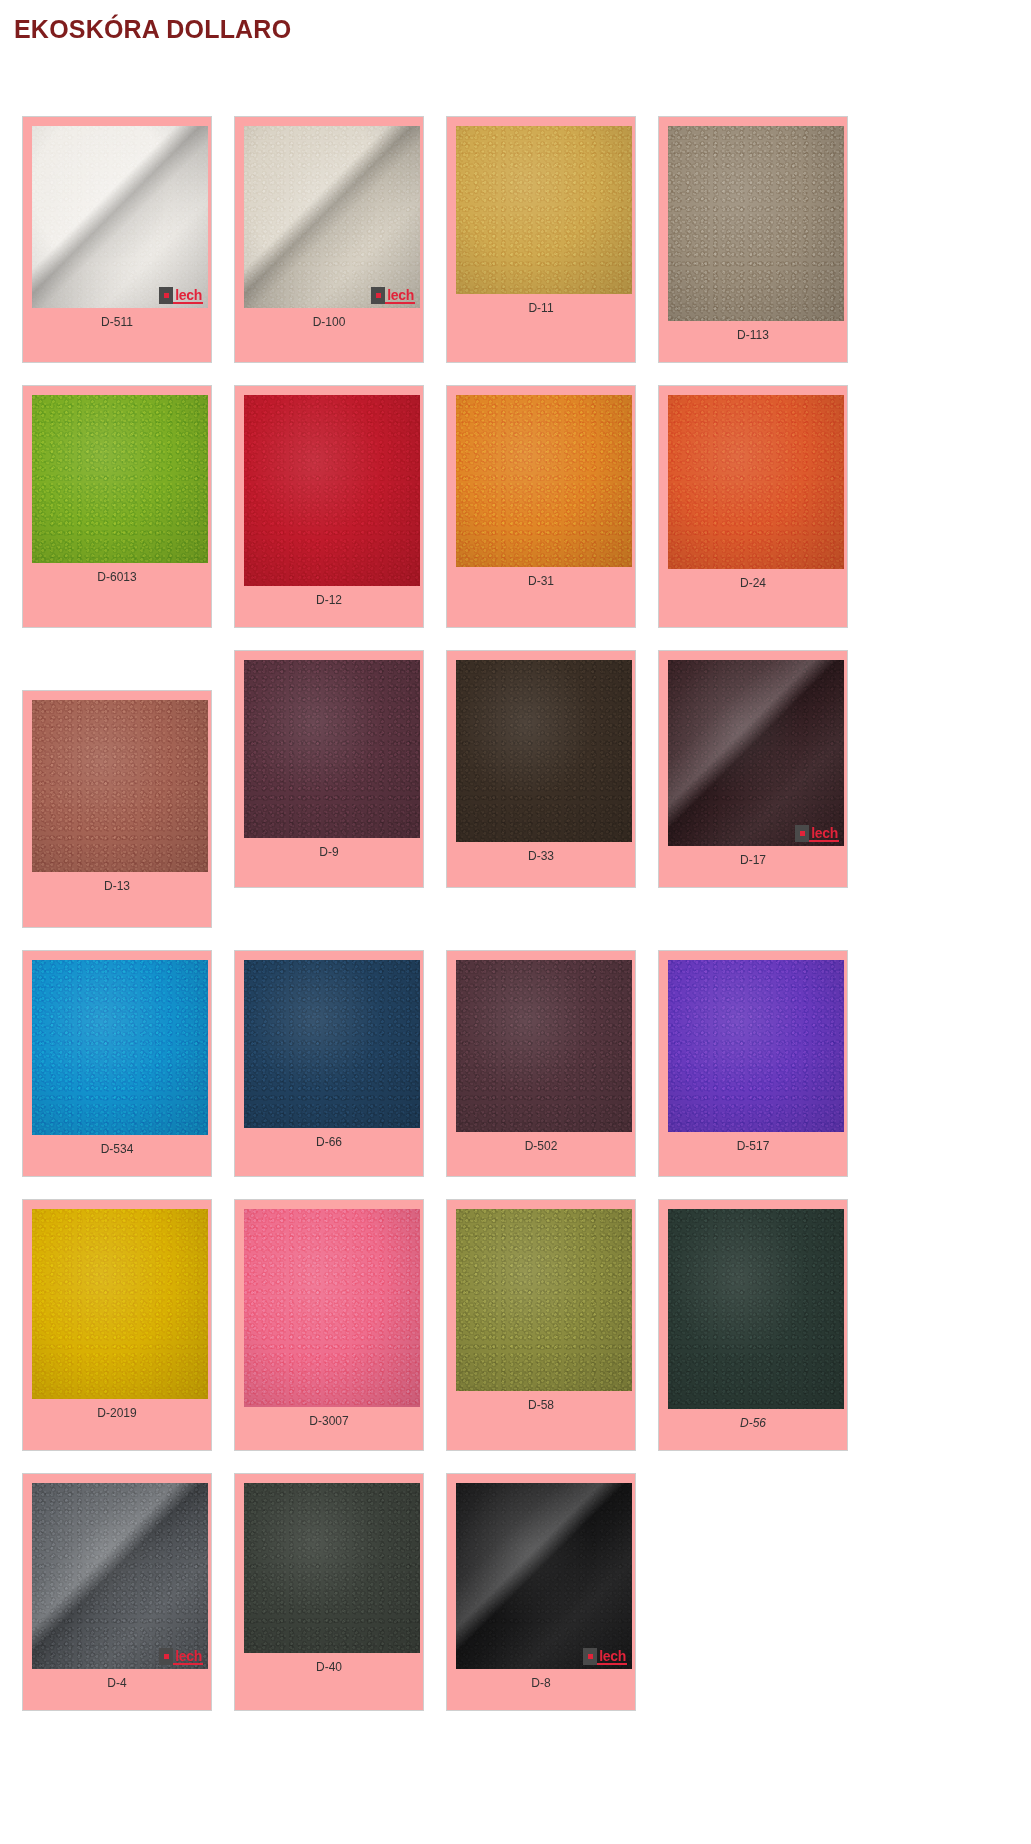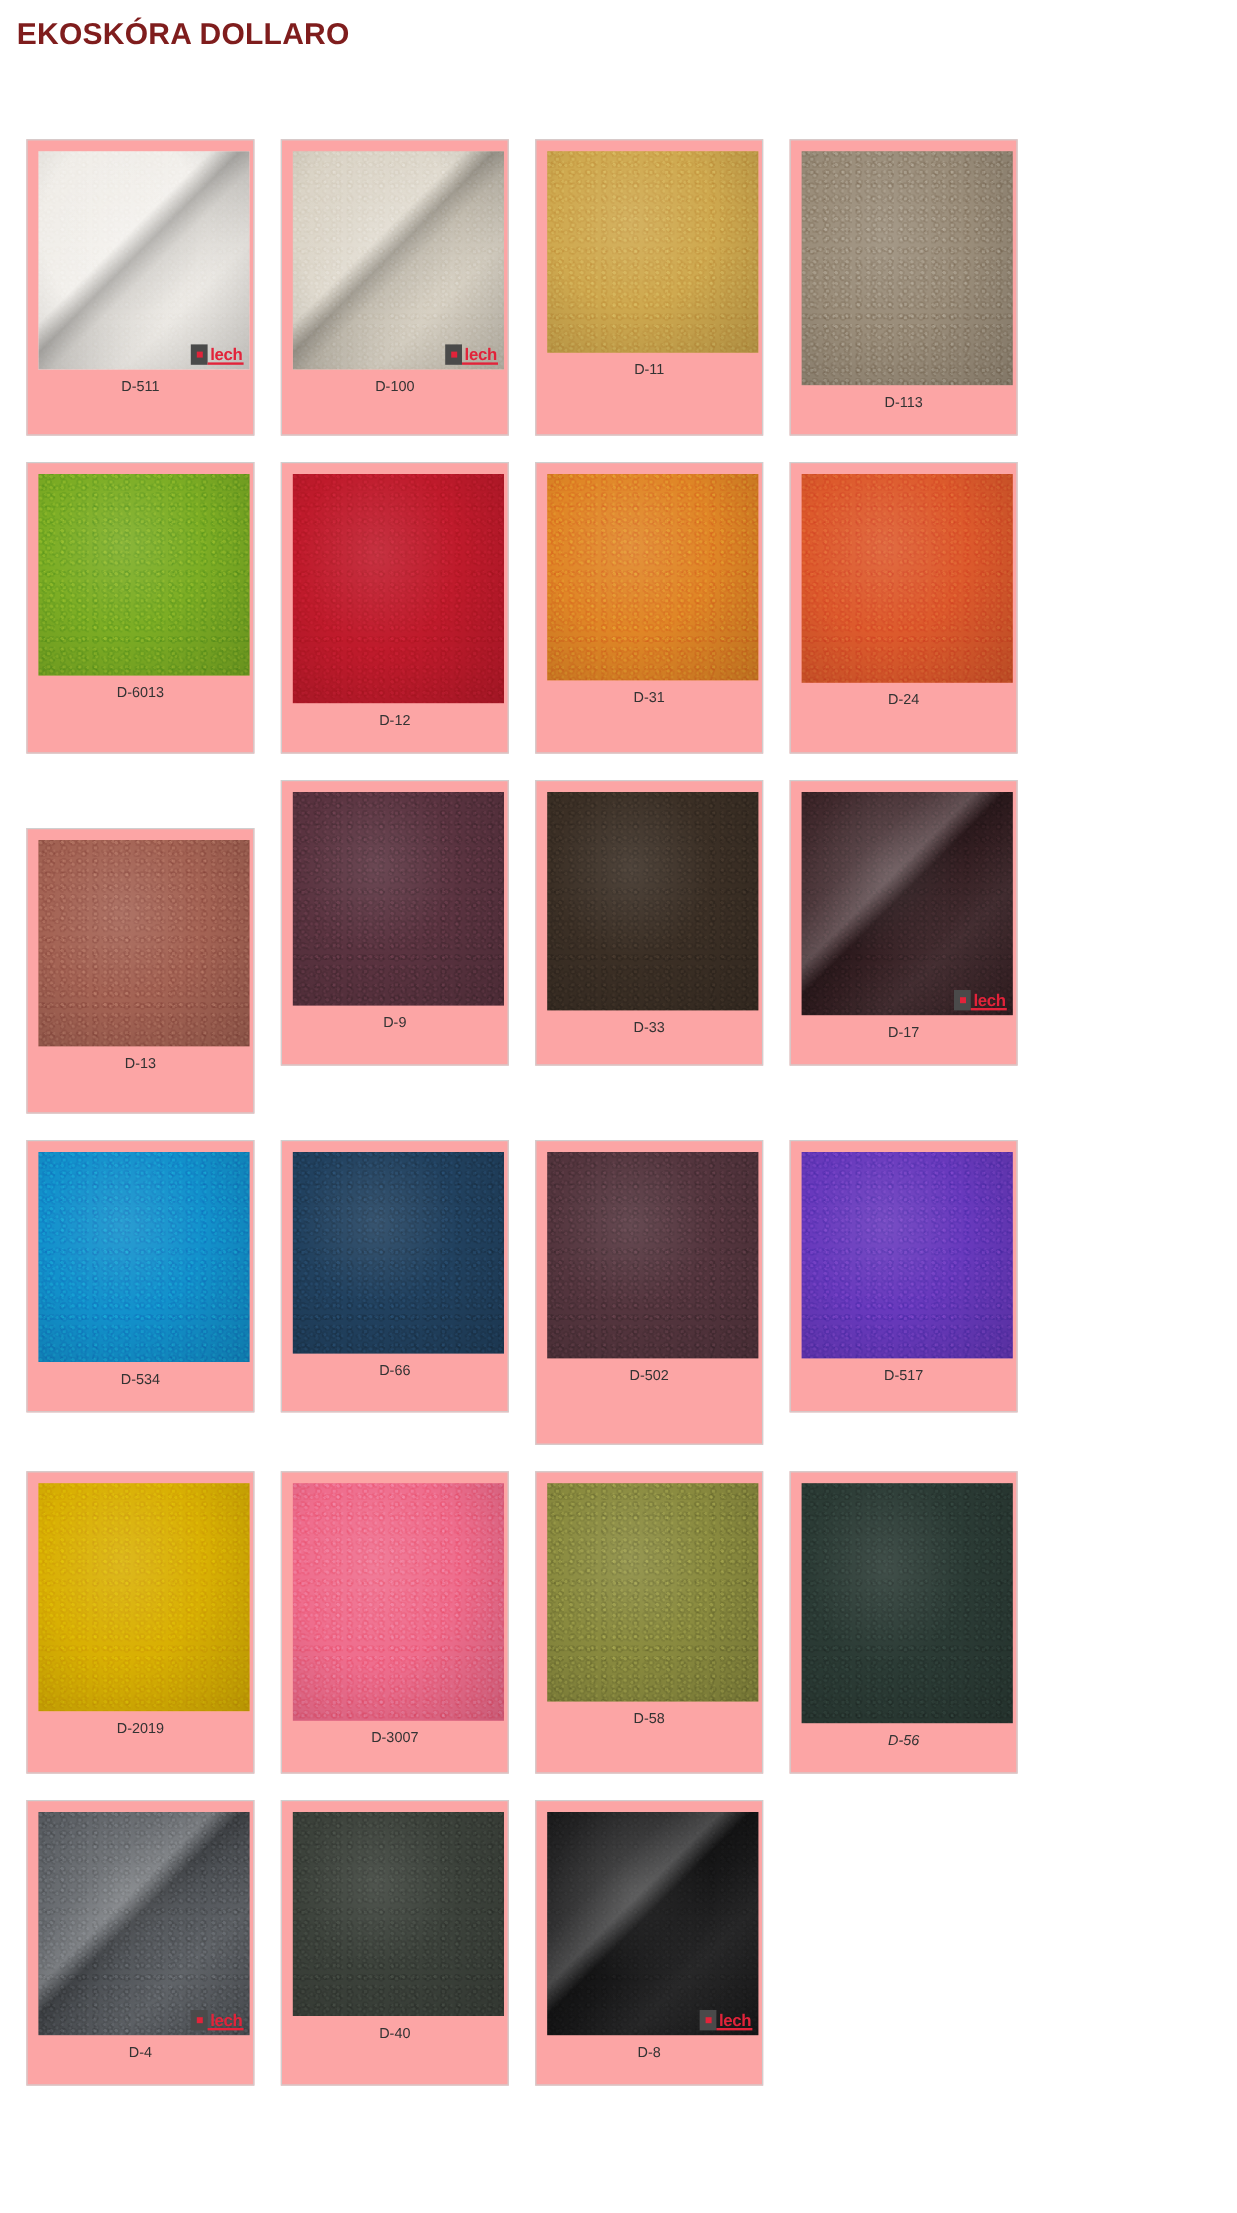--- a/index.html
+++ b/index.html
@@ -266,21 +266,21 @@
       <div class="card-filler"></div>
     </div>
     <div class="swatch-card" style="height: 227px;">
       <div class="swatch-image" style="background: rgb(33, 65, 95); height: 168px;">
         <span class="grain"></span>
         <span class="vignette"></span>
       </div>
       <div class="swatch-label">D-66</div>
       <div class="card-filler"></div>
     </div>
-    <div class="swatch-card" style="height: 254px;">
+    <div class="swatch-card" style="height: 227px;">
       <div class="swatch-image" style="background: rgb(84, 53, 62); height: 172px;">
         <span class="grain"></span>
         <span class="vignette"></span>
       </div>
       <div class="swatch-label">D-502</div>
       <div class="card-filler"></div>
     </div>
     <div class="swatch-card last-col" style="height: 227px;">
       <div class="swatch-image" style="background: rgb(104, 57, 189); height: 172px;">
         <span class="grain"></span>

